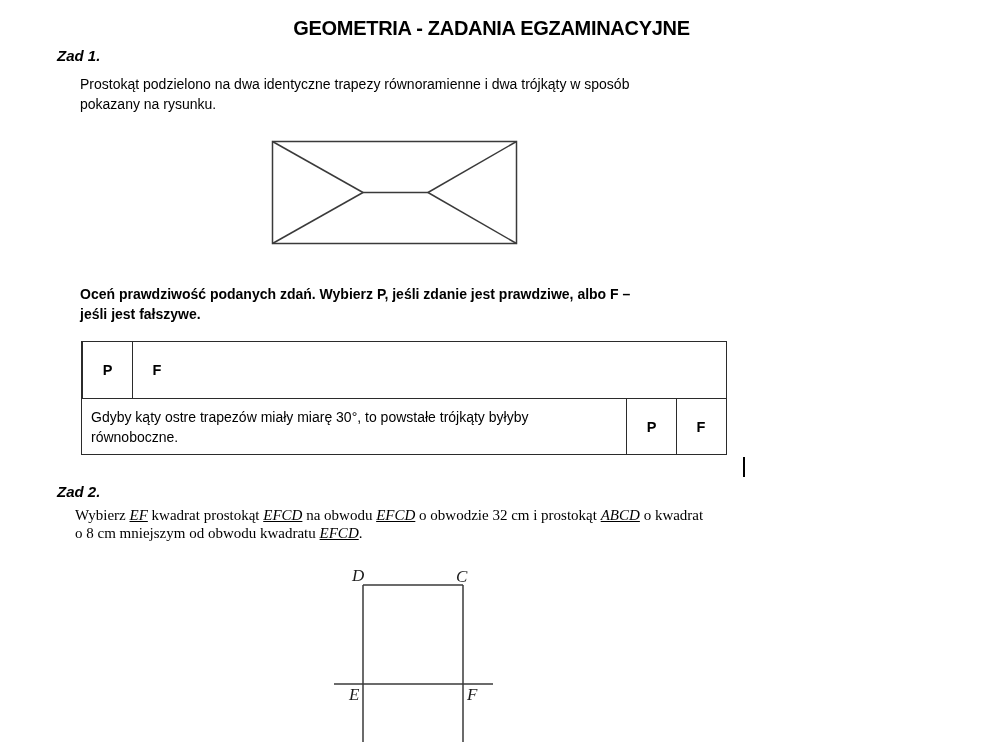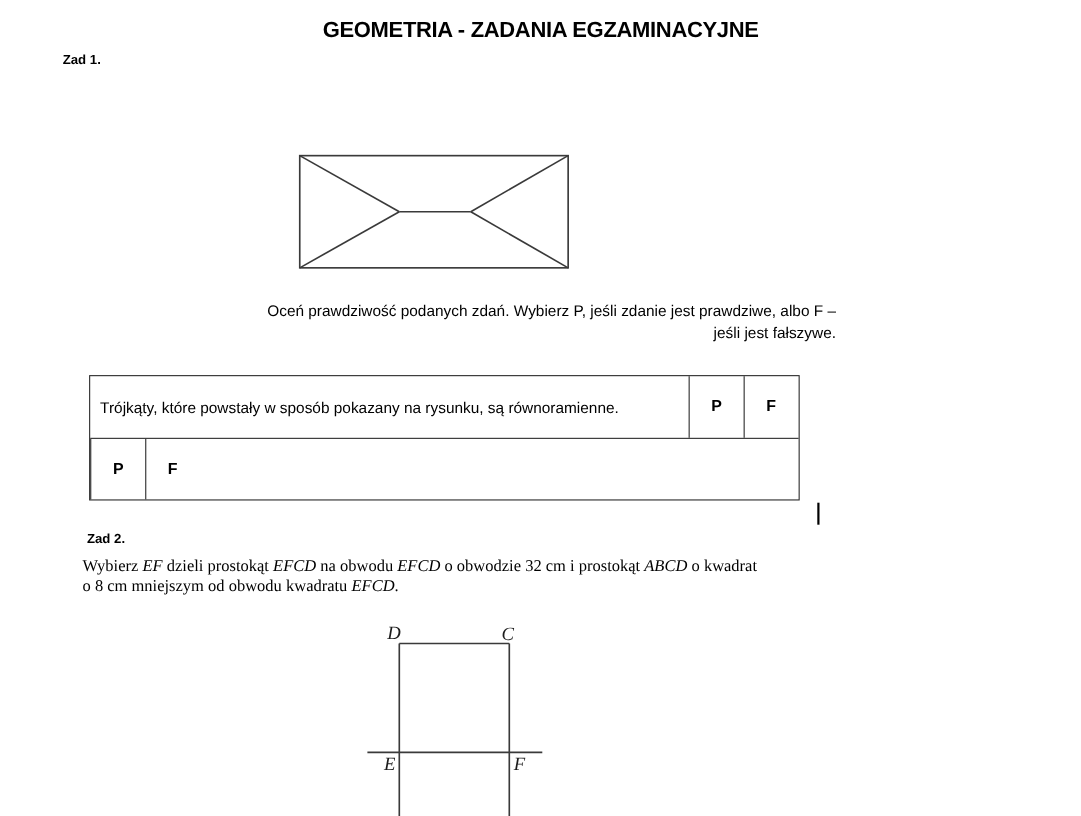--- a/index.html
+++ b/index.html
@@ -24,38 +24,38 @@
     margin: 0;
     text-align: center;
     font-size: 20px;
     font-weight: bold;
     letter-spacing: -0.3px;
     font-family: "Liberation Sans", sans-serif;
   }
   .zad-heading {
     position: absolute;
     margin: 0;
-    font-size: 12px;
+    font-size: 15px;
     font-weight: bold;
     font-family: "Liberation Sans", sans-serif;
+    font-style: italic;
   }
   .zad1 { left: 57px; top: 47px; }
-  .zad2 { left: 57px; top: 483px; margin-left: 22px; }
+  .zad2 { left: 57px; top: 483px; }
   .body-text {
     position: absolute;
     margin: 0;
     font-size: 14px;
     line-height: 20px;
     white-space: pre-line;
   }
   .intro1 { left: 80px; top: 74px; width: 660px; }
   .instruction {
-    left: 80px; top: 272px; width: 680px;
-    font-weight: normal;
-    text-align: right;
+    left: 80px; top: 284px; width: 680px;
+    font-weight: bold;
   }
   .fig1 {
     position: absolute;
     left: 270px;
     top: 139px;
     width: 250px;
     height: 108px;
   }
   .fig1 line, .fig1 rect,
   .fig2 line {
@@ -114,20 +114,21 @@
     left: 75px;
     top: 507px;
     width: 840px;
     margin: 0;
     font-family: "Liberation Serif", serif;
     font-size: 15px;
     line-height: 17.5px;
   }
   .intro2 em {
     font-style: italic;
+    text-decoration: underline;
   }
   .fig2 {
     position: absolute;
     left: 325px;
     top: 558px;
     width: 180px;
     height: 184px;
   }
   .fig-label {
     position: absolute;
@@ -144,50 +145,53 @@
 </style>
 </head>
 <body>
 
 <div class="page">
 
   <h1 class="page-title">GEOMETRIA - ZADANIA EGZAMINACYJNE</h1>
 
   <h2 class="zad-heading zad1">Zad 1.</h2>
 
+  <p class="body-text intro1">Prostokąt podzielono na dwa identyczne trapezy równoramienne i dwa trójkąty w sposób
+pokazany na rysunku.</p>
 
   <svg class="fig1" viewBox="0 0 250 108" xmlns="http://www.w3.org/2000/svg">
     <rect x="2.5" y="2.5" width="244" height="102"></rect>
     <line x1="2.5" y1="2.5" x2="93" y2="53.5"></line>
     <line x1="2.5" y1="104.5" x2="93" y2="53.5"></line>
     <line x1="246.5" y1="2.5" x2="158" y2="53.5"></line>
     <line x1="246.5" y1="104.5" x2="158" y2="53.5"></line>
     <line x1="93" y1="53.5" x2="158" y2="53.5"></line>
   </svg>
 
   <p class="body-text instruction">Oceń prawdziwość podanych zdań. Wybierz P, jeśli zdanie jest prawdziwe, albo F –
 jeśli jest fałszywe.</p>
 
   <div class="pf-table">
     <div class="pf-row row1">
-      <div class="cell statement-cell">Trójkąty, które powstały w sposób pokazany na rysunku, są równoramienne.</div>
       <div class="cell choice-cell p-cell">P</div>
       <div class="cell choice-cell f-cell">F</div>
     </div>
     <div class="pf-row row2">
+      <div class="cell statement-cell">Gdyby kąty ostre trapezów miały miarę  30°, to powstałe trójkąty byłyby
+równoboczne.</div>
       <div class="cell choice-cell p-cell">P</div>
       <div class="cell choice-cell f-cell">F</div>
     </div>
   </div>
 
   <div class="text-cursor"></div>
 
   <h2 class="zad-heading zad2">Zad 2.</h2>
 
-  <p class="intro2"><span>Wybierz </span><em>EF</em><span> dzieli prostokąt </span><em>EFCD</em><span> na obwodu </span><em>EFCD</em><span> o obwodzie 32 cm i prostokąt </span><em>ABCD</em><span> o kwadrat</span><br><span>o 8 cm mniejszym od obwodu kwadratu </span><em>EFCD</em><span>.</span></p>
+  <p class="intro2"><span>Wybierz </span><em>EF</em><span> kwadrat prostokąt </span><em>EFCD</em><span> na obwodu </span><em>EFCD</em><span> o obwodzie 32 cm i prostokąt </span><em>ABCD</em><span> o kwadrat</span><br><span>o 8 cm mniejszym od obwodu kwadratu </span><em>EFCD</em><span>.</span></p>
 
   <svg class="fig2" viewBox="0 0 180 184" xmlns="http://www.w3.org/2000/svg">
     <line x1="38" y1="27" x2="138" y2="27"></line>
     <line x1="38" y1="27" x2="38" y2="184"></line>
     <line x1="138" y1="27" x2="138" y2="184"></line>
     <line x1="9" y1="126" x2="168" y2="126"></line>
   </svg>
 
   <span class="fig-label label-d">D</span>
   <span class="fig-label label-c">C</span>

